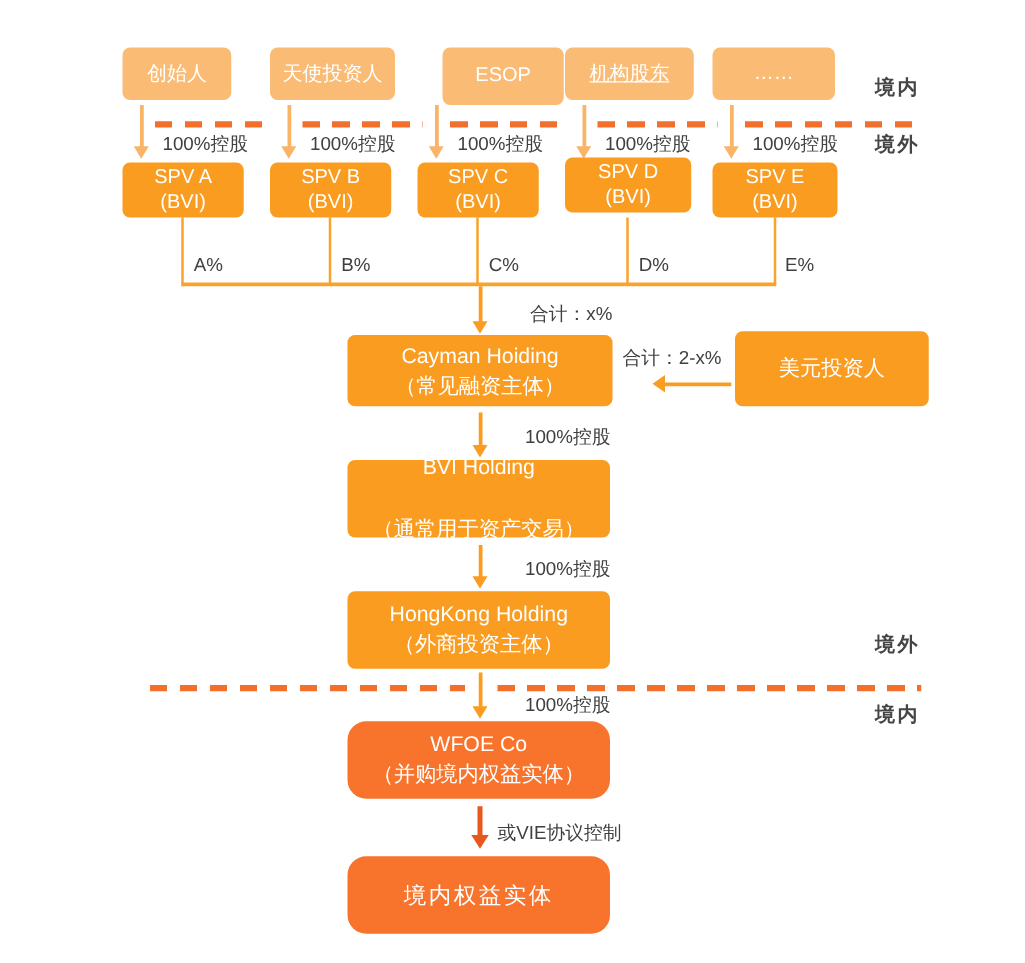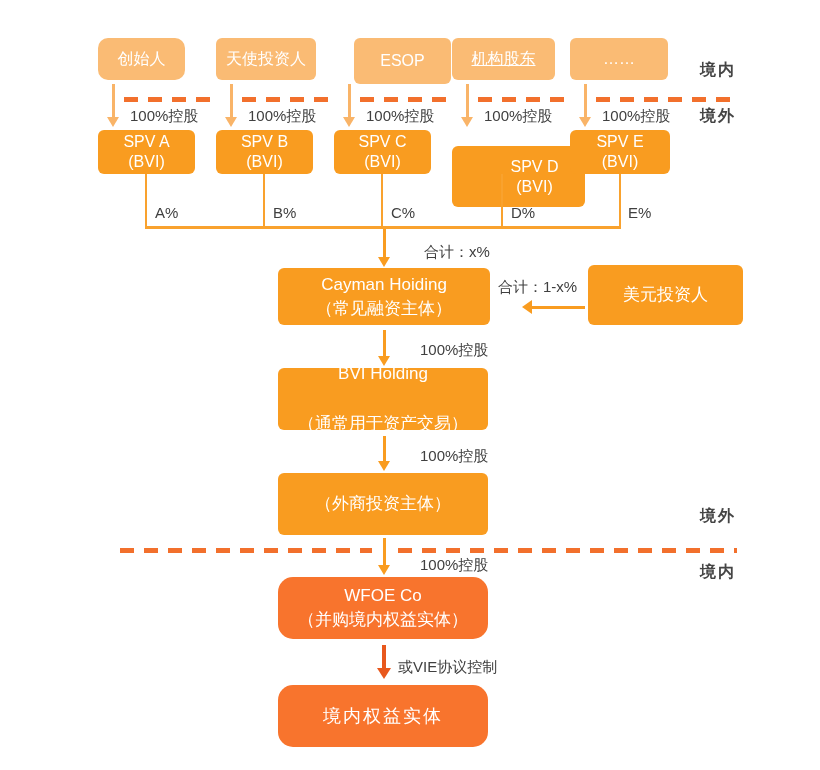--- a/index.html
+++ b/index.html
@@ -60,21 +60,21 @@
   <div class="region" style="left:700px;top:60px;">境内</div>
   <div class="region" style="left:700px;top:106px;">境外</div>
 
   <div class="dash" style="left:124px;top:97px;width:96px;"></div>
   <div class="dash" style="left:242px;top:97px;width:96px;"></div>
   <div class="dash" style="left:360px;top:97px;width:96px;"></div>
   <div class="dash" style="left:478px;top:97px;width:96px;"></div>
   <div class="dash" style="left:596px;top:97px;width:137px;"></div>
 
   <div>
-    <div class="box light toprow" style="left:98px;top:38px;width:87px;height:42px;border-radius:10px;">
+    <div class="box light toprow" style="left:98px;top:38px;width:87px;height:42px;">
       <span>创始人</span>
     </div>
     <div class="varrow light" style="left:107px;top:84px;height:43px;">
         <i class="shaft"></i>
         <i class="head"></i>
       </div>
     <div class="lbl" style="left:130px;top:107px;">100%控股</div>
     <div class="box main spv" style="left:98px;top:130px;width:97px;height:44px;">
       <span>SPV A</span>
       <span>(BVI)</span>
@@ -119,21 +119,21 @@
 
   <div>
     <div class="box light toprow" style="left:452px;top:38px;width:103px;height:42px;text-decoration:underline;">
       <span>机构股东</span>
     </div>
     <div class="varrow light" style="left:461px;top:84px;height:43px;">
         <i class="shaft"></i>
         <i class="head"></i>
       </div>
     <div class="lbl" style="left:484px;top:107px;">100%控股</div>
-    <div class="box main spv" style="left:452px;top:146px;width:101px;height:61px;padding-left:32px;">
+    <div class="box main spv" style="left:452px;top:126px;width:101px;height:44px;">
       <span>SPV D</span>
       <span>(BVI)</span>
     </div>
     <div class="stub" style="left:501px;top:174px;height:53px;"></div>
     <div class="lbl" style="left:511px;top:204px;">D%</div>
   </div>
 
   <div>
     <div class="box light toprow" style="left:570px;top:38px;width:98px;height:42px;">
       <span>……</span>
@@ -155,21 +155,21 @@
   <div class="varrow main" style="left:378px;top:229px;height:38px;">
       <i class="shaft"></i>
       <i class="head"></i>
     </div>
   <div class="lbl" style="left:424px;top:243px;">合计：x%</div>
 
   <div class="box main big" style="left:278px;top:268px;width:212px;height:57px;">
     <span>Cayman Hoiding</span>
     <span>（常见融资主体）</span>
   </div>
-  <div class="lbl" style="left:498px;top:278px;">合计：1-x%</div>
+  <div class="lbl" style="left:498px;top:278px;">合计：2-x%</div>
   <div class="harrow" style="left:522px;top:300px;width:63px;">
       <i class="head"></i>
       <i class="shaft"></i>
     </div>
   <div class="box main big" style="left:588px;top:265px;width:155px;height:60px;">
     <span>美元投资人</span>
   </div>
 
   <div class="varrow main" style="left:378px;top:330px;height:36px;">
       <i class="shaft"></i>
@@ -180,20 +180,21 @@
     <span>BVI Holding</span>
     <span>（通常用于资产交易）</span>
   </div>
 
   <div class="varrow main" style="left:378px;top:436px;height:35px;">
       <i class="shaft"></i>
       <i class="head"></i>
     </div>
   <div class="lbl" style="left:420px;top:447px;">100%控股</div>
   <div class="box main big" style="left:278px;top:473px;width:210px;height:62px;">
+    <span>HongKong Holding</span>
     <span>（外商投资主体）</span>
   </div>
 
   <div class="region" style="left:700px;top:506px;">境外</div>
   <div class="dash" style="left:120px;top:548px;width:252px;"></div>
   <div class="dash" style="left:398px;top:548px;width:339px;"></div>
   <div class="region" style="left:700px;top:562px;">境内</div>
 
   <div class="varrow main" style="left:378px;top:538px;height:37px;">
       <i class="shaft"></i>

